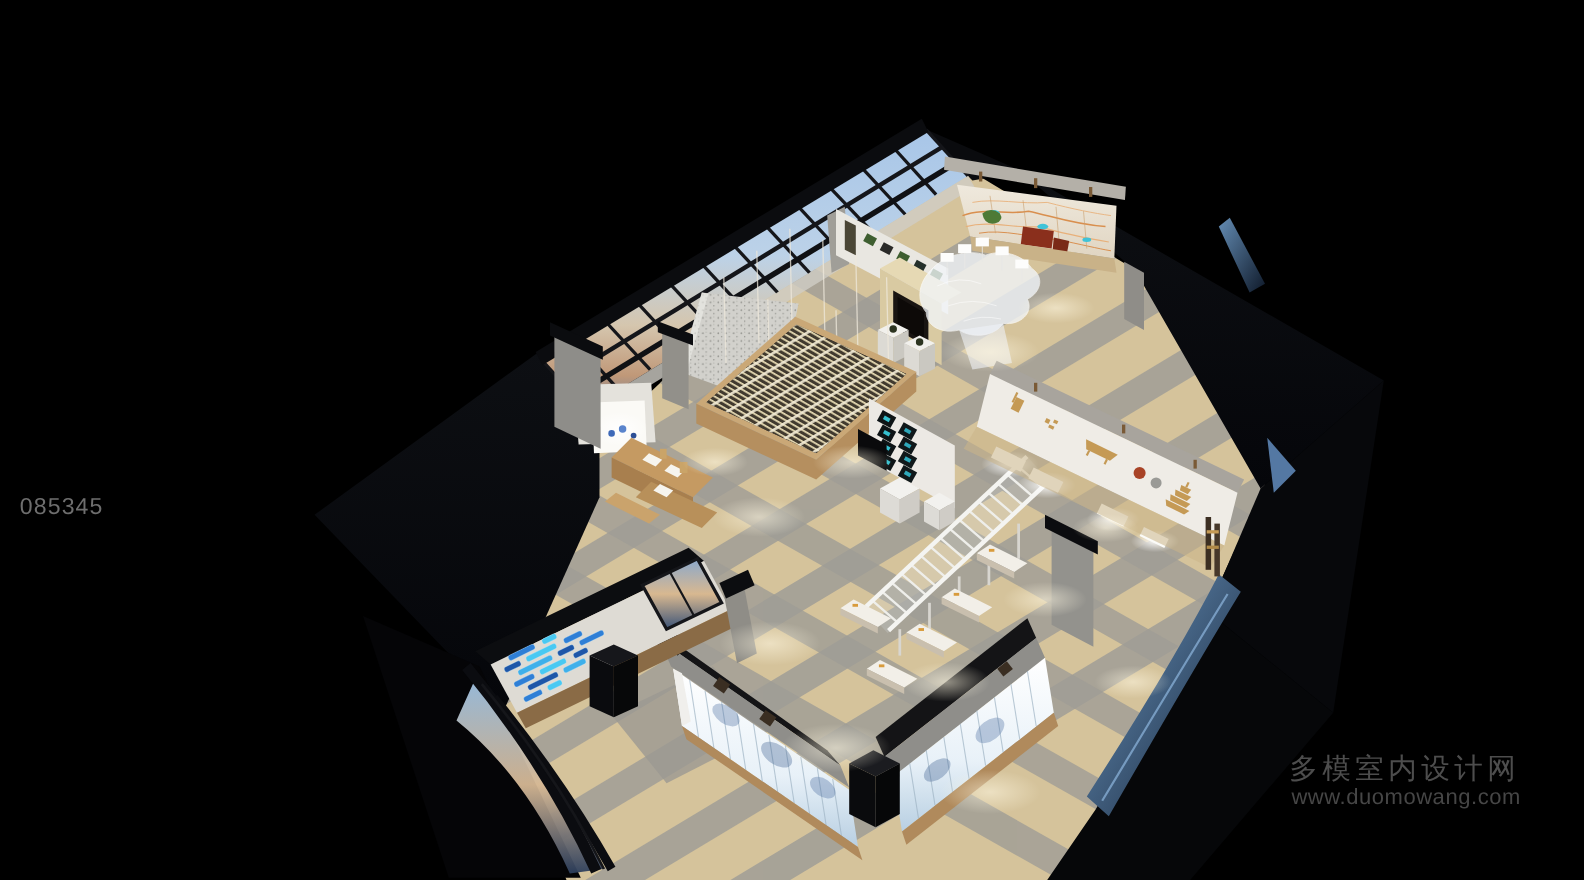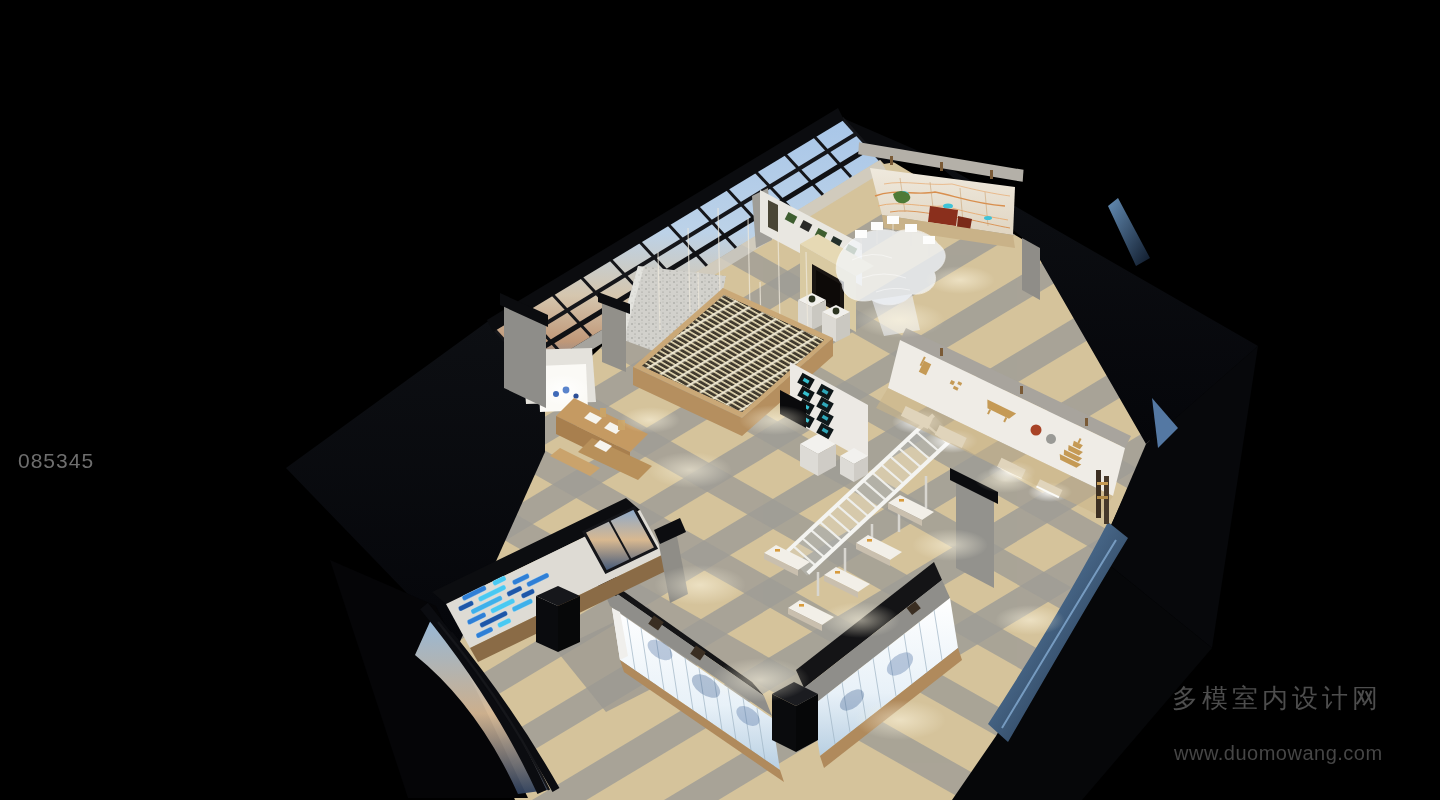--- a/index.html
+++ b/index.html
@@ -2,21 +2,21 @@
 <html><head>
 <meta charset="utf-8">
 <style>
   html,body{margin:0;padding:0;background:#000;}
   #stage{position:relative;width:1440px;height:800px;background:#fef9c3;overflow:hidden;
          font-family:"Liberation Sans","DejaVu Sans",sans-serif;}
   #render-svg{position:absolute;left:0;top:0;width:1440px;height:800px;display:block;}
   .overlay-text{position:absolute;white-space:nowrap;}
   #render-id{left:18px;top:449px;font-size:21px;letter-spacing:1px;color:#6e6e6e;}
   #wm1{left:1172px;top:681px;font-size:26px;letter-spacing:4px;color:#4d4d4d;font-family:Liberation Serif, serif;}
-  #wm2{left:1174px;top:714px;font-size:20px;letter-spacing:0.5px;color:#464646;margin-top:28px;}
+  #wm2{left:1174px;top:714px;font-size:20px;letter-spacing:0.5px;color:#464646;}
 </style>
 </head>
 <body>
 
 <div id="stage">
 
 <svg id="render-svg" viewBox="0 0 1440 800">
   <defs>
     <linearGradient id="gSky" x1="0" y1="0" x2="0" y2="1">
       <stop offset="0" stop-color="#a8c6e8"></stop>

